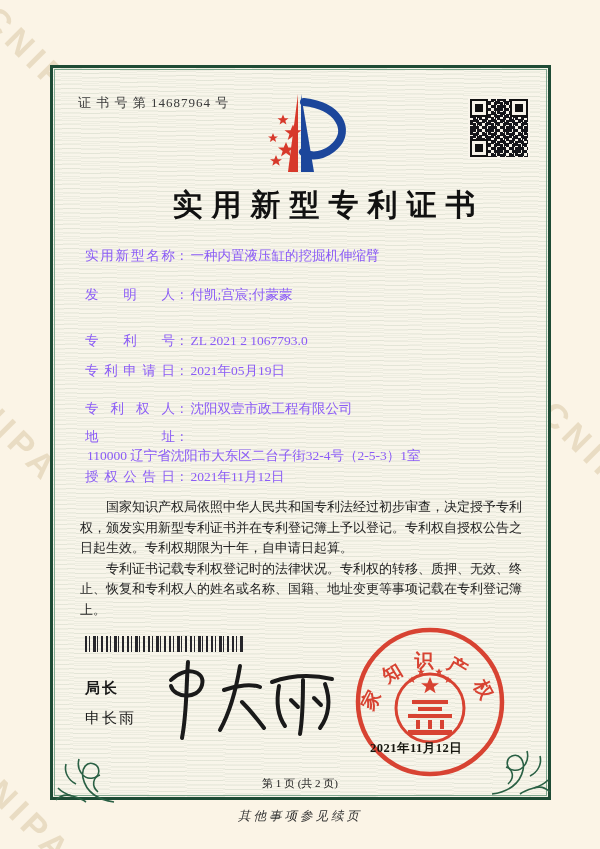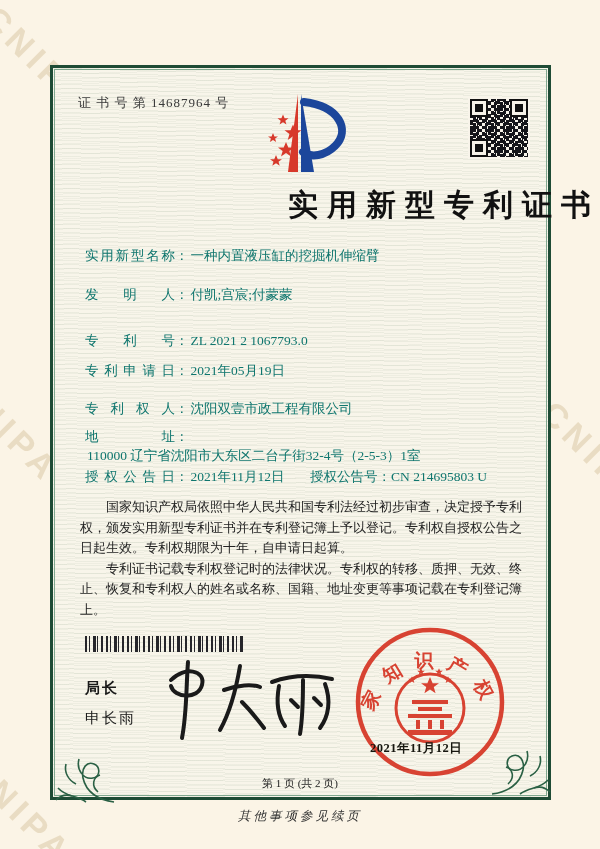--- a/index.html
+++ b/index.html
@@ -35,24 +35,24 @@
   .qr{left:468px;top:97px;width:62px;height:62px;background:#f8f4ea;z-index:3;}
   .qr-pattern{position:absolute;inset:2px;
     background:
       repeating-conic-gradient(#15151a 0% 25%, rgba(0,0,0,0) 0% 50%) 0 0/6px 6px,
       repeating-conic-gradient(#15151a 0% 25%, rgba(0,0,0,0) 0% 50%) 3px 2px/9px 7px,
       #f7f3e9;}
   .finder{position:absolute;width:14px;height:14px;border:2px solid #111;background:#f7f3e9;}
   .finder::after{content:"";position:absolute;inset:3px;background:#111;}
   .finder.tl{left:0;top:0;} .finder.tr{right:0;top:0;} .finder.bl{left:0;bottom:0;}
   .logo{left:247px;top:92px;width:112px;height:87px;z-index:3;}
-  .title{left:0;right:0;top:185px;text-align:right;font-size:30px;font-weight:700;
+  .title{left:0;right:0;top:185px;text-align:center;font-size:30px;font-weight:700;
     letter-spacing:9px;text-indent:9px;color:#111;z-index:3;margin-left:48px;}
   
-  .frow{position:absolute;left:85px;width:445px;font-size:13.5px;color:#0f766e;z-index:3;}
+  .frow{position:absolute;left:85px;width:445px;font-size:13.5px;color:#8b5cf6;z-index:3;}
   .flabel{display:inline-block;width:90px;text-align:justify;text-align-last:justify;vertical-align:top;}
   .fvalue{margin-left:2px;}
   .fvalue.addr{display:inline-block;width:340px;vertical-align:top;line-height:19px;}
   .pair2{position:absolute;left:225px;top:0;white-space:nowrap;}
   
   .body-text{left:80px;top:497px;width:442px;font-size:13px;line-height:20.5px;
     text-align:justify;color:#232323;z-index:3;}
   .body-text p{margin:0;text-indent:2em;}
   
   .barcode{left:85px;top:636px;width:158px;height:16px;z-index:3;
@@ -126,21 +126,20 @@
   <span class="flabel">专利申请日</span>：<span class="fvalue">2021年05月19日</span>
 </div>
 <div class="frow" style="top:400px;">
   <span class="flabel">专利权人</span>：<span class="fvalue">沈阳双壹市政工程有限公司</span>
 </div>
 <div class="frow" style="top:428px;">
   <span class="flabel">地址</span>：<span class="fvalue addr">110000 辽宁省沈阳市大东区二台子街32-4号（2-5-3）1室</span>
 </div>
 <div class="frow" style="top:468px;">
   <span class="flabel">授权公告日</span>：<span class="fvalue">2021年11月12日</span>
-  <span class="pair2"><span>授权公告号</span>：<span>CN 214695803 U</span></span>
 </div>
 
 <div class="abs body-text">
   <p>国家知识产权局依照中华人民共和国专利法经过初步审查，决定授予专利权，颁发实用新型专利证书并在专利登记簿上予以登记。专利权自授权公告之日起生效。专利权期限为十年，自申请日起算。</p>
   <p>专利证书记载专利权登记时的法律状况。专利权的转移、质押、无效、终止、恢复和专利权人的姓名或名称、国籍、地址变更等事项记载在专利登记簿上。</p>
 </div>
 
 <div class="abs barcode"></div>
 
 <div class="abs director-title">局长</div>

